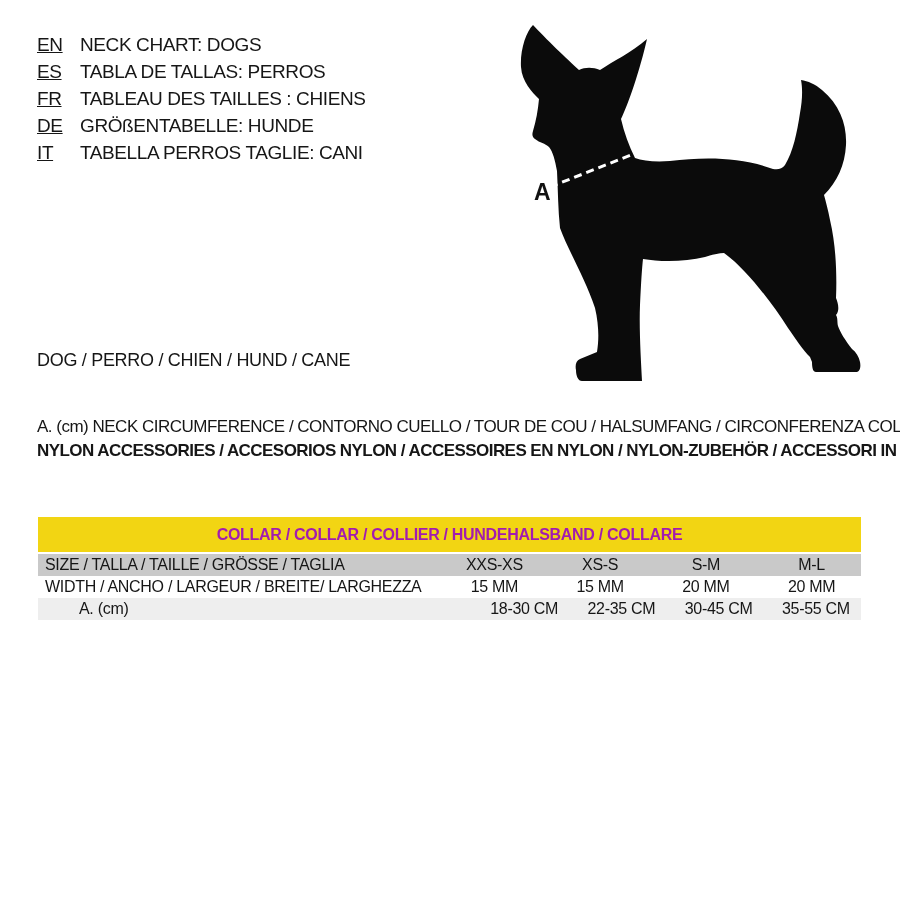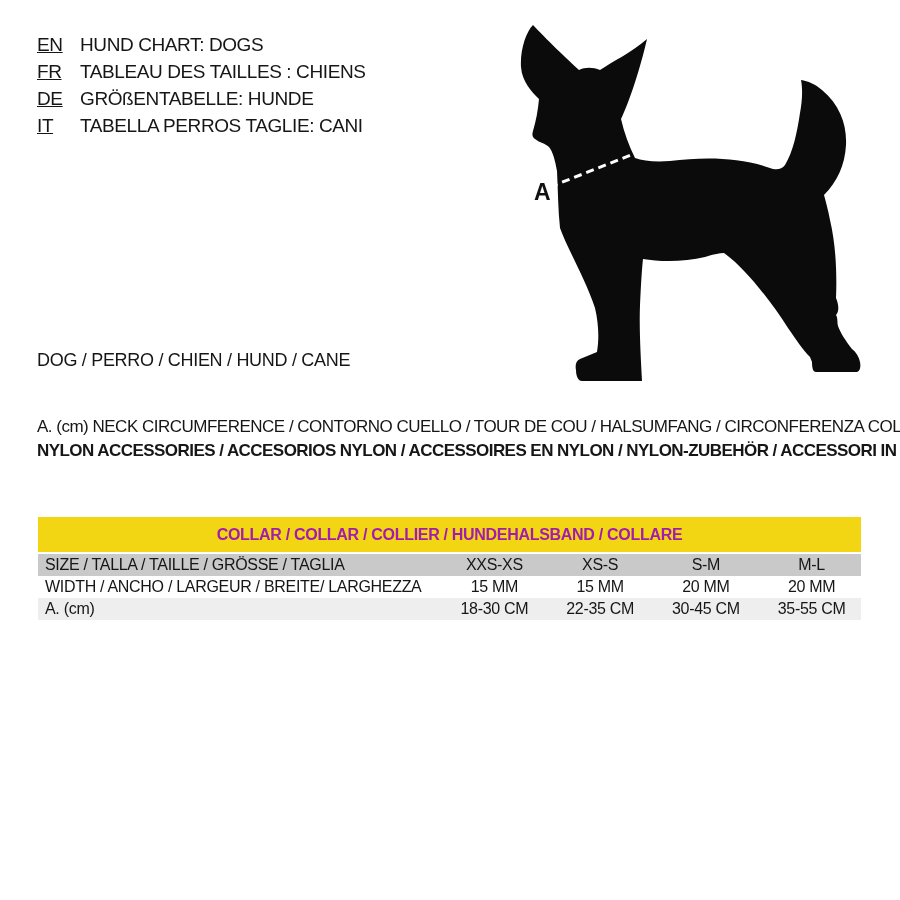--- a/index.html
+++ b/index.html
@@ -24,33 +24,37 @@
     display:flex;align-items:center;justify-content:center;
     font-size:16px;font-weight:700;letter-spacing:-0.3px;color:#a21caf;
   }
   .table-rows{margin-top:2px;}
   .t-row{
     display:grid;grid-template-columns:400px 1fr 1fr 1fr 1fr;
     height:22px;align-items:center;font-size:16px;letter-spacing:-0.3px;gap:7px;
   }
   .t-row.alt-dark{background:var(--row-dark,#C9C9C9);}
   .t-row.alt-white{background:var(--row-white,#FFFFFF);}
-  .t-row.alt-light{background:var(--row-light,#EEEEEE);}
+  .t-row.alt-light{background:var(--row-light,#EEEEEE);padding-left:34px;}
   .t-label{padding-left:7px;text-align:left;}
   .t-val{text-align:center;}
 </style>
 </head>
 <body>
 
 <div id="canvas">
 
   <div class="langs">
     <div class="lang-row">
       <span class="lang-code">EN</span>
-      <span class="lang-title">HUND CHART: DOGS</span>
+      <span class="lang-title">NECK CHART: DOGS</span>
+    </div>
+    <div class="lang-row">
+      <span class="lang-code">ES</span>
+      <span class="lang-title">TABLA DE TALLAS: PERROS</span>
     </div>
     <div class="lang-row">
       <span class="lang-code">FR</span>
       <span class="lang-title">TABLEAU DES TAILLES : CHIENS</span>
     </div>
     <div class="lang-row">
       <span class="lang-code">DE</span>
       <span class="lang-title">GRÖßENTABELLE: HUNDE</span>
     </div>
     <div class="lang-row">

